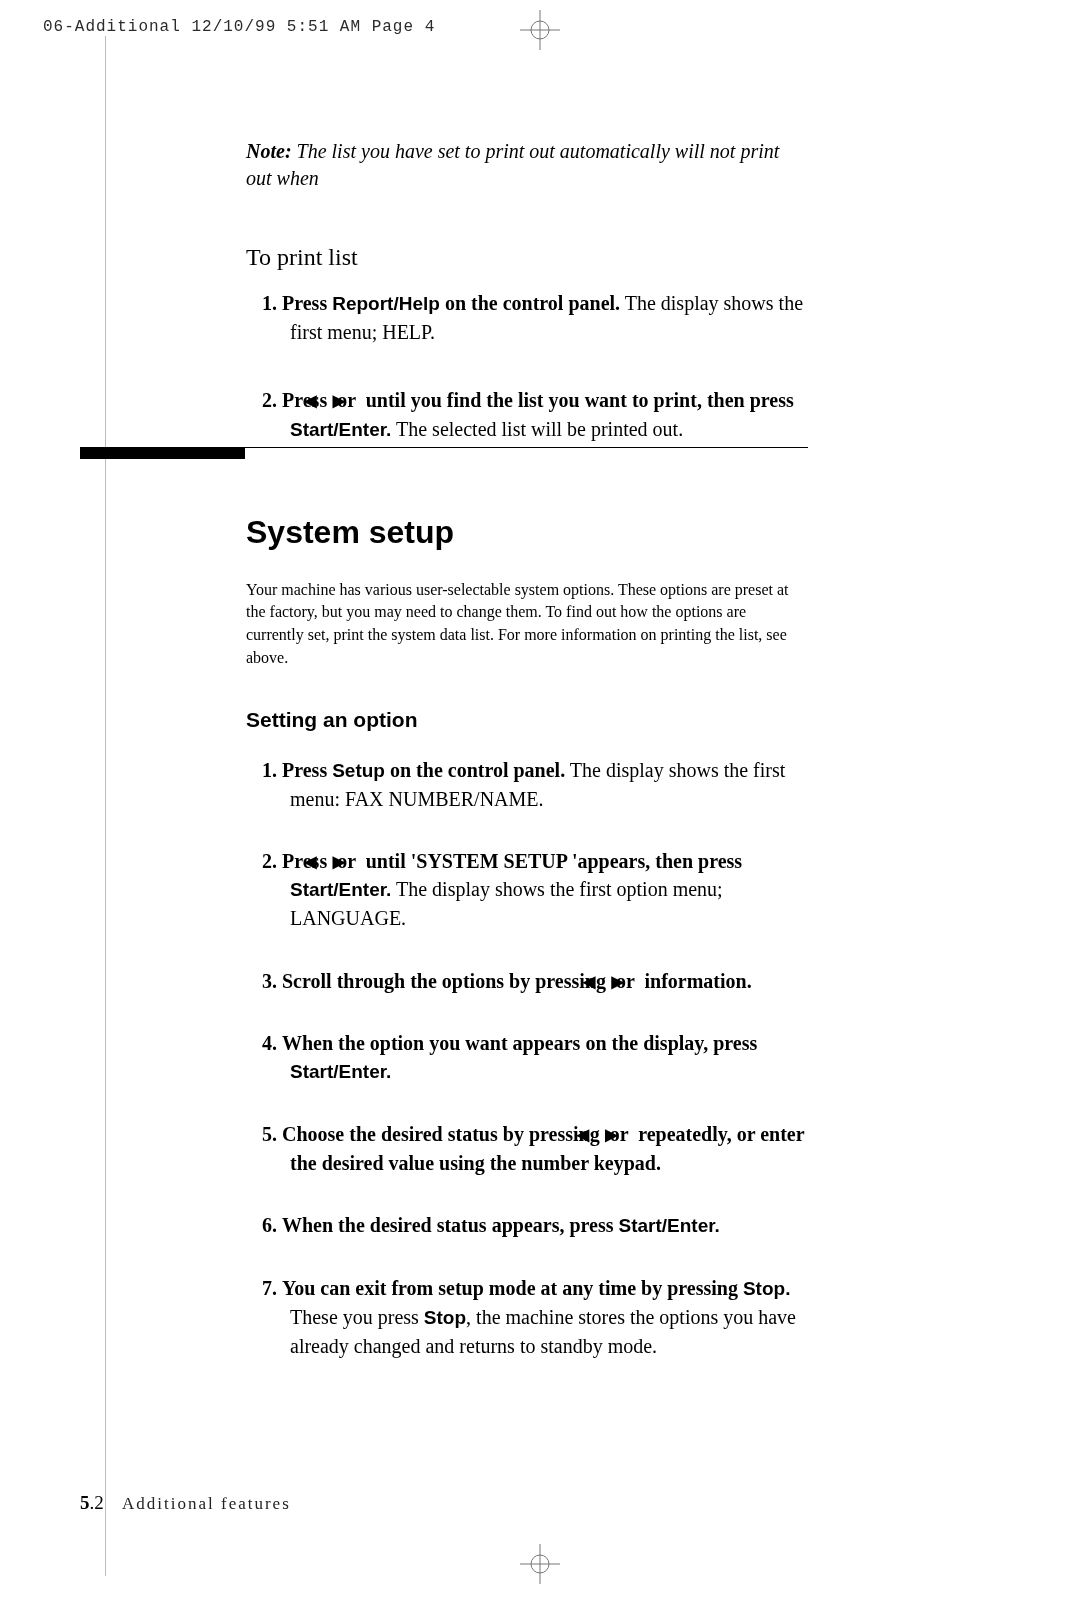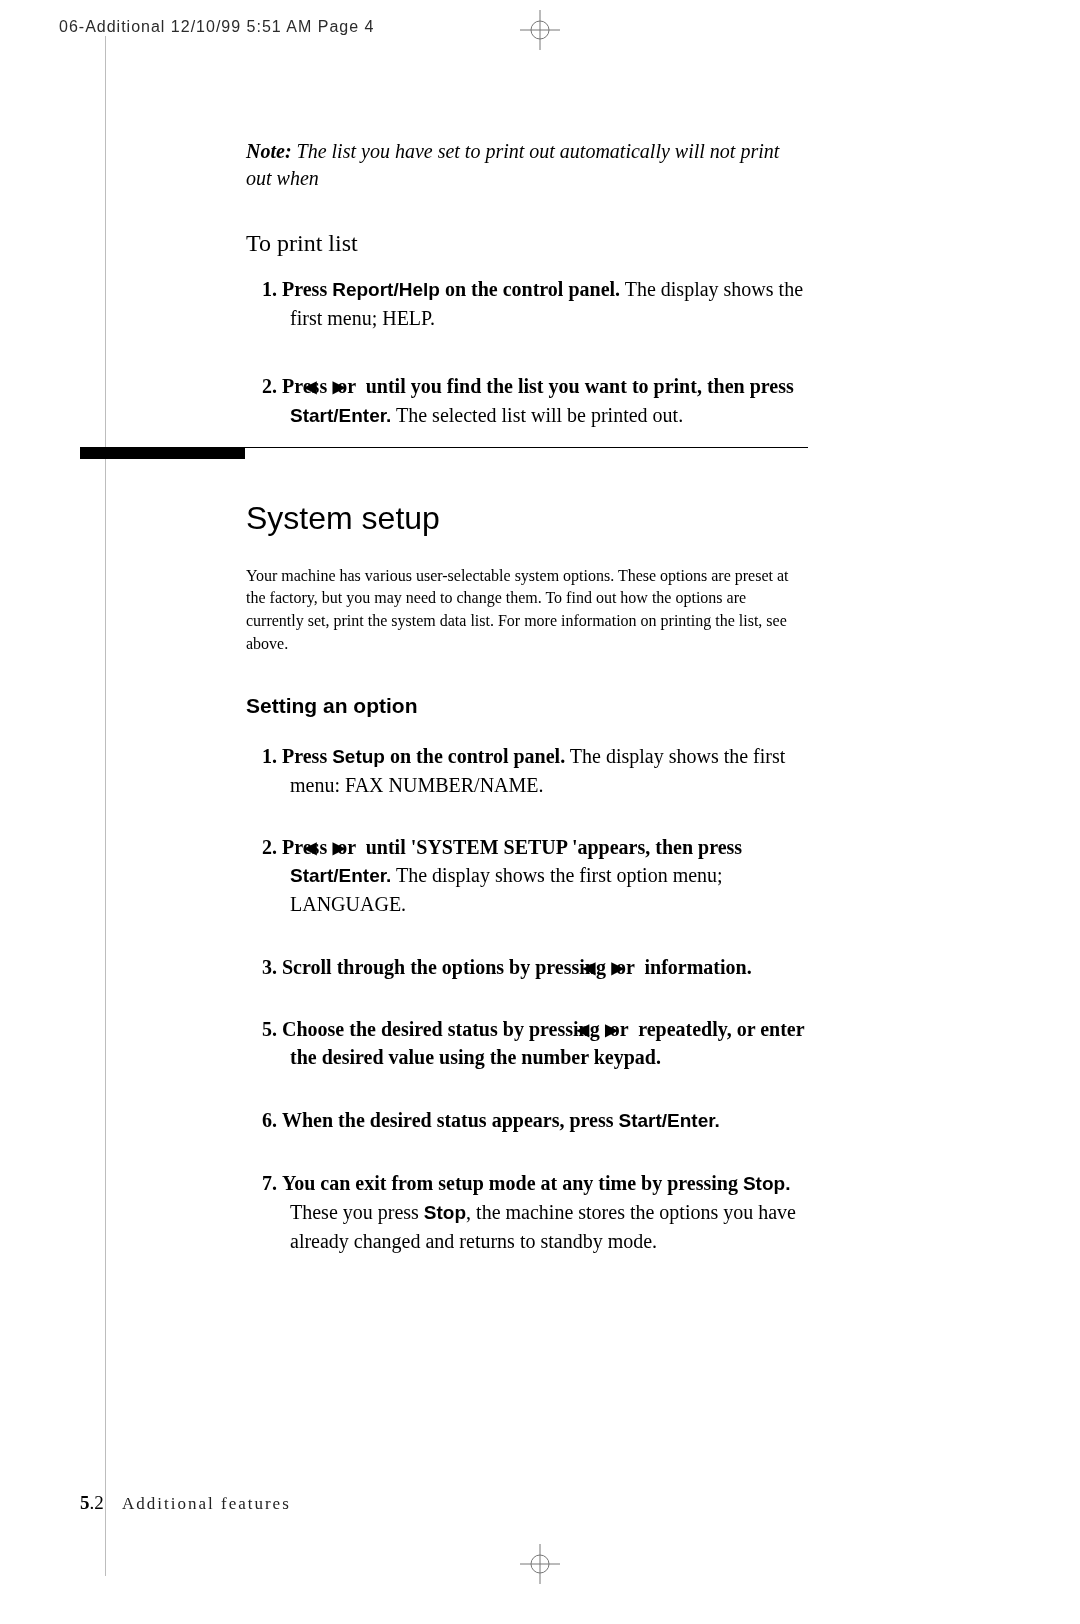--- a/index.html
+++ b/index.html
@@ -8,22 +8,22 @@
     background: #fff;
     width: 1080px;
     height: 1624px;
     position: relative;
     font-family: "Palatino Linotype", "Book Antiqua", Palatino, Georgia, serif;
     color: #000;
   }
   .slug {
     position: absolute;
     top: 18px;
-    left: 59px;
-    font-family: Liberation Sans, sans-serif;
+    left: 43px;
+    font-family: Liberation Mono, monospace;
     font-size: 16px;
     letter-spacing: 1px;
     color: #2b2b2b;
   }
   .regmark-top {
     position: absolute;
     top: 10px;
     left: 50%;
     transform: translateX(-50%);
   }
@@ -44,21 +44,21 @@
   }
   .content {
     position: absolute;
     left: 246px;
     top: 138px;
     width: 560px;
   }
   .note {
     font-size: 20px;
     line-height: 1.35;
-    margin-bottom: 38px;
+    margin-bottom: 52px;
   }
   .note .label { font-style: italic; font-weight: bold; }
   .note .body  { font-style: italic; }
   .note-indent { margin-left: 46px; display:block; }
   .subhead {
     font-size: 24px;
     margin: 6px 0 18px 0;
     font-weight: normal;
   }
   .step {
@@ -92,21 +92,21 @@
   .section-stub {
     position: absolute;
     left: 80px;
     top: 447px;
     width: 165px;
     height: 12px;
     background: #000;
   }
   .h1 {
     font-family: Helvetica, Arial, sans-serif;
-    font-weight: normal;
+    font-weight: bold;
     font-size: 32px;
     margin: 70px 0 28px 0;
   }
   .para {
     font-size: 16px;
     line-height: 1.42;
     margin: 0 0 38px 0;
   }
   .h2 {
     font-family: Helvetica, Arial, sans-serif;
@@ -175,20 +175,24 @@
     <p class="step">
       <span class="b">2.</span>
       <span class="b">Press </span><span class="b tri">◀</span><span class="b"> or </span><span class="b tri">▶</span><span class="b"> until 'SYSTEM SETUP 'appears, then press </span><span class="sans-b">Start/Enter.</span><span> The display shows the first option menu;  LANGUAGE.</span>
     </p>
 
     <p class="step">
       <span class="b">3.</span>
       <span class="b">Scroll through the options by pressing </span><span class="b tri">◀</span><span class="b"> or </span><span class="b tri">▶</span><span class="b"> information.</span>
     </p>
 
+    <p class="step">
+      <span class="b">4.</span>
+      <span class="b">When the option you want appears on the display,  press </span><span class="sans-b">Start/Enter.</span>
+    </p>
 
     <p class="step">
       <span class="b">5.</span>
       <span class="b">Choose the desired status by pressing </span><span class="b tri">◀</span><span class="b"> or </span><span class="b tri">▶</span><span class="b"> repeatedly, or enter the desired value using the number keypad.</span>
     </p>
 
     <p class="step">
       <span class="b">6.</span>
       <span class="b">When the desired status appears, press </span><span class="sans-b">Start/Enter.</span>
     </p>

